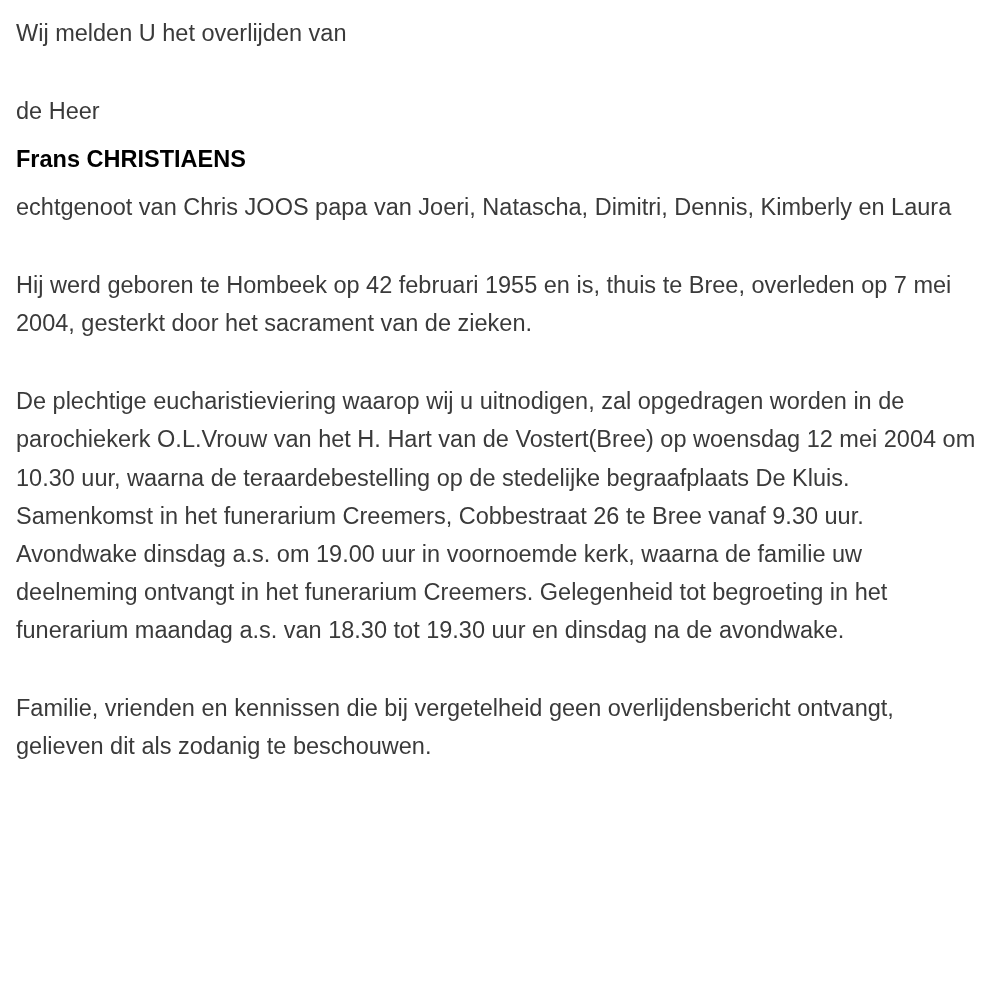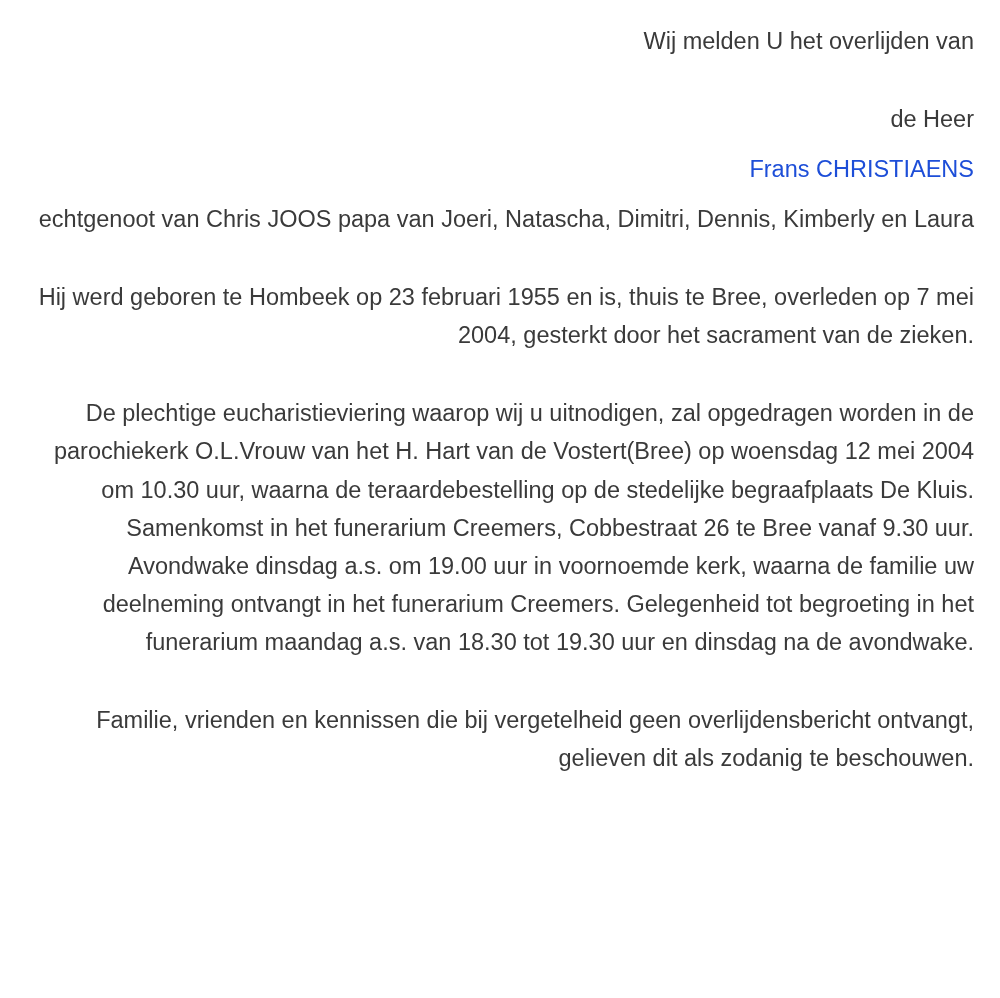--- a/index.html
+++ b/index.html
@@ -19,54 +19,53 @@
     }
 
     .obituary {
       color: #3a3a3a;
       font-size: 23.5px;
       line-height: 1.62;
       max-width: 975px;
     }
 
     .obituary p {
-      margin: 12px;
-      text-align: right;
+      margin: 4px;
     }
 
     
     .block-gap {
       margin-top: 40px !important;
     }
 
     
     .tight {
       margin-top: 10px !important;
     }
 
     .deceased-name {
-      font-weight: normal;
-      color: #1d4ed8;
+      font-weight: bold;
+      color: #000000;
     }
   </style>
 </head>
 <body>
 
 <div class="page">
   <div class="obituary">
 
     <p>Wij melden U het overlijden van</p>
 
     <p class="block-gap">de Heer</p>
 
     <p class="tight deceased-name">Frans CHRISTIAENS</p>
 
     <p class="tight">echtgenoot van Chris JOOS papa van Joeri, Natascha, Dimitri, Dennis, Kimberly en Laura</p>
 
-    <p class="block-gap">Hij werd geboren te Hombeek op 23 februari 1955 en is, thuis te Bree, overleden op 7 mei 2004, gesterkt door het sacrament van de zieken.</p>
+    <p class="block-gap">Hij werd geboren te Hombeek op 42 februari 1955 en is, thuis te Bree, overleden op 7 mei 2004, gesterkt door het sacrament van de zieken.</p>
 
     <p class="block-gap">De plechtige eucharistieviering waarop wij u uitnodigen, zal opgedragen worden in de parochiekerk O.L.Vrouw van het H. Hart van de Vostert(Bree) op woensdag 12 mei 2004 om 10.30 uur, waarna de teraardebestelling op de stedelijke begraafplaats De Kluis. Samenkomst in het funerarium Creemers, Cobbestraat 26 te Bree vanaf 9.30 uur. Avondwake dinsdag a.s. om 19.00 uur in voornoemde kerk, waarna de familie uw deelneming ontvangt in het funerarium Creemers. Gelegenheid tot begroeting in het funerarium maandag a.s. van 18.30 tot 19.30 uur en dinsdag na de avondwake.</p>
 
 
     <p class="block-gap">Familie, vrienden en kennissen die bij vergetelheid geen overlijdensbericht ontvangt, gelieven dit als zodanig te beschouwen.</p>
 
   </div>
 </div>
 
 </body></html>

